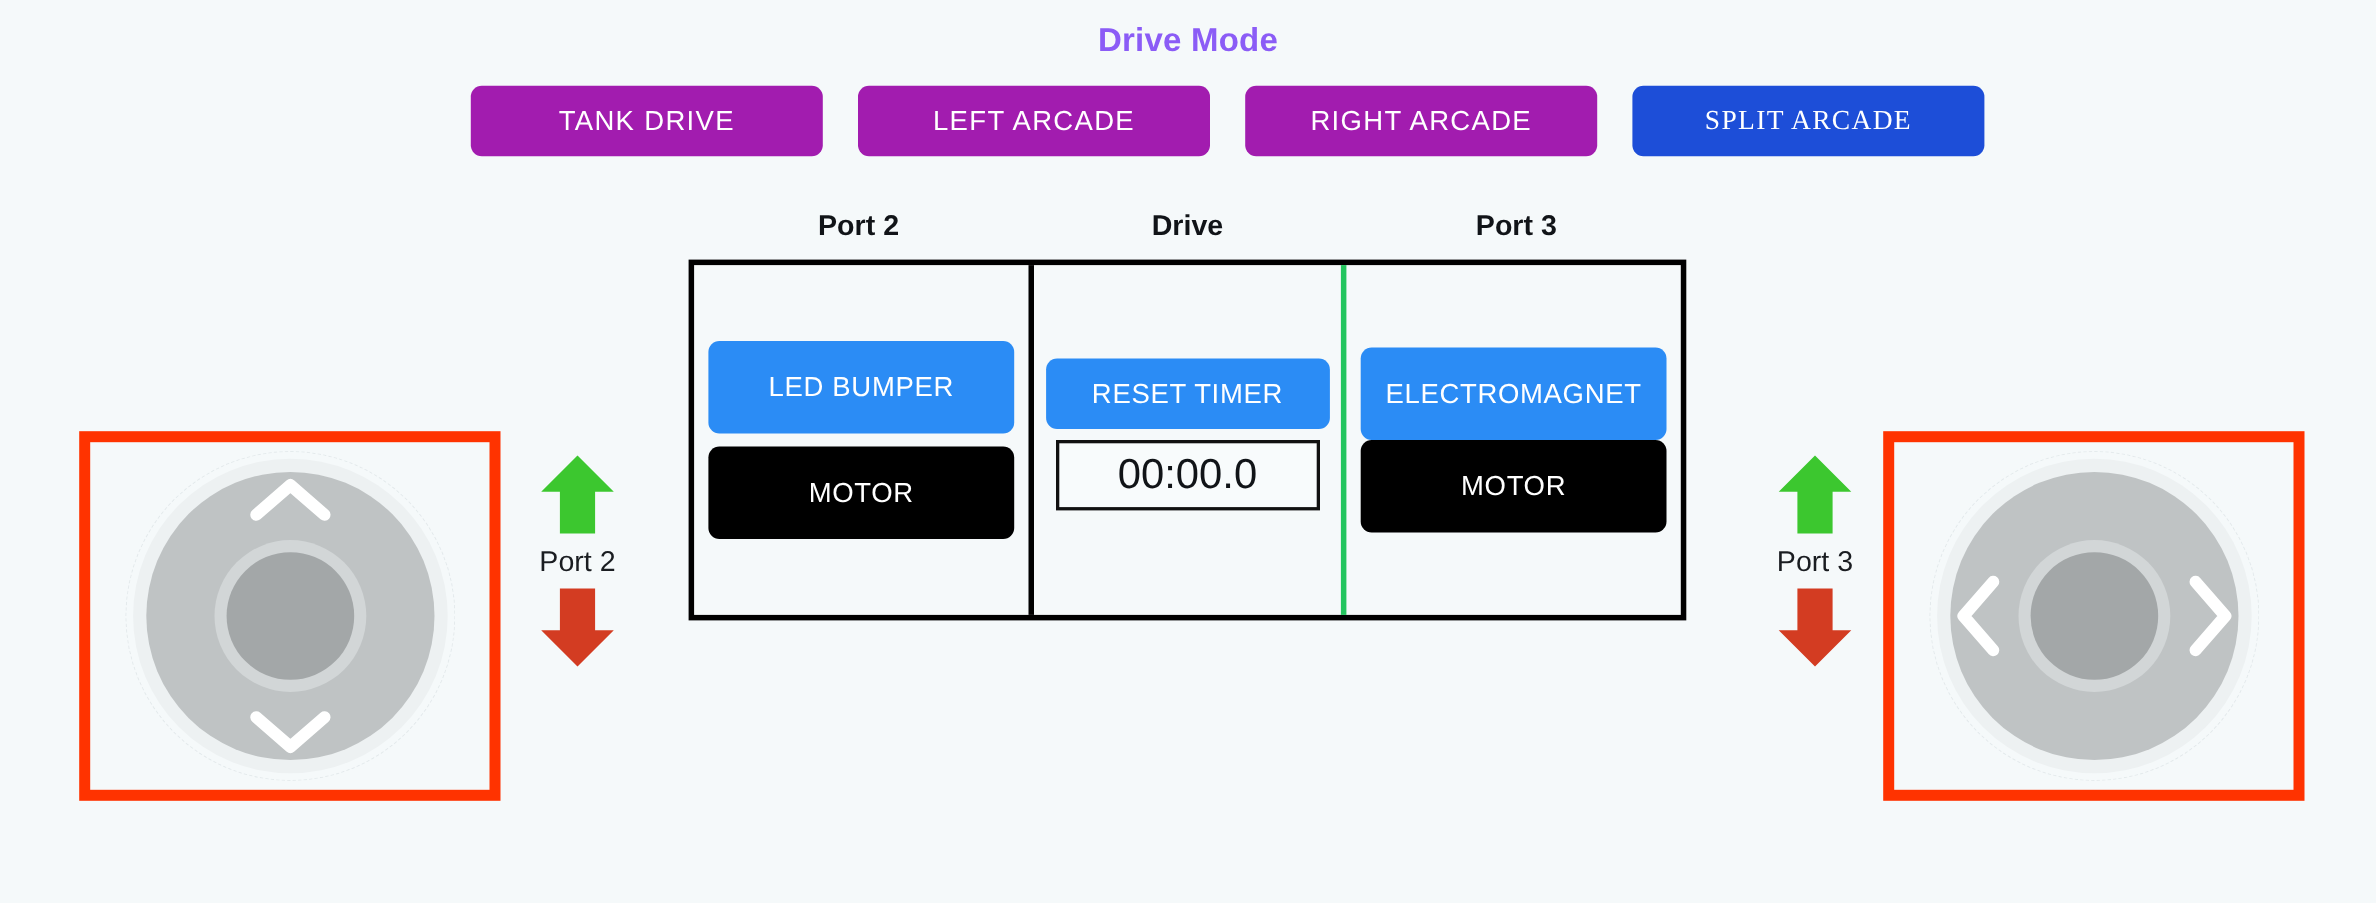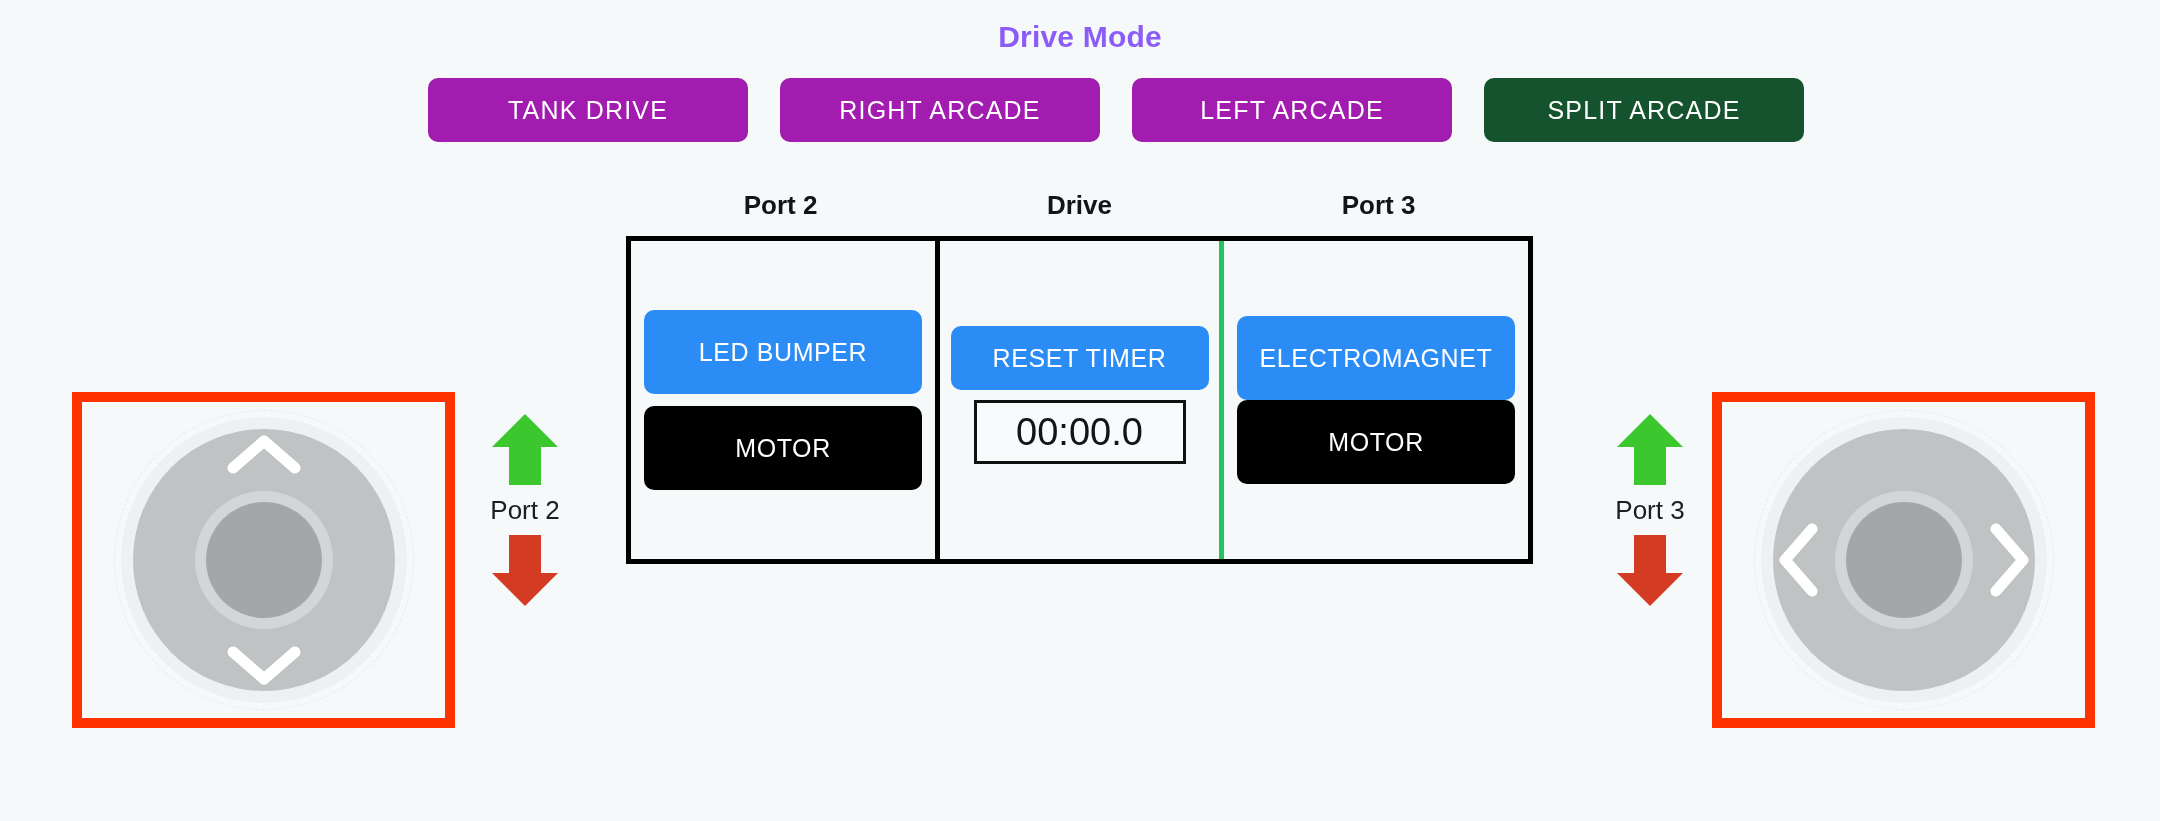--- a/index.html
+++ b/index.html
@@ -45,21 +45,21 @@
     align-items: center;
     justify-content: center;
     font-size: 25px;
     font-family: "Liberation Sans", sans-serif;
     color: #FFFFFF;
     letter-spacing: 1.2px;
     cursor: pointer;
     padding: 0;
   }
   .mode-btn.inactive { background: #a21caf; }
-  .mode-btn.active   { background: #14532d; }
+  .mode-btn.active   { background: #1d4ed8; font-family: Liberation Serif, serif; }
 
   
   #panel-headers {
     position: absolute;
     top: 190px;
     left: 626px;
     width: 907px;
     display: flex;
   }
   .panel-header {
@@ -117,21 +117,21 @@
   .panel-btn.on  { background: #2B8CF5; }
   .panel-btn.off { background: #000000; }
 
   #col-port2 .panel-btn, #col-port3 .panel-btn { width: 278px; }
   #led-bumper-button { margin-bottom: 12px; }
   #electromagnet-button { }
 
   #col-timer .panel-btn { width: 258px; height: 64px; }
 
   #timer-display {
-    width: 212px;
+    width: 240px;
     height: 64px;
     margin: 10px 12px;
     border: 3px solid #111111;
     background: #F8FBFC;
     box-sizing: border-box;
     display: flex;
     align-items: center;
     justify-content: center;
     font-size: 38px;
     color: #111418;
@@ -213,22 +213,22 @@
   #chev-left  { left: 22px;  top: 50%;  transform: translateY(-50%); }
   #chev-right { right: 22px; top: 50%;  transform: translateY(-50%); }
 </style>
 </head>
 <body>
 
 <div id="drive-mode-title">Drive Mode</div>
 
 <div id="drive-mode-buttons">
   <button class="mode-btn inactive">TANK DRIVE</button>
+  <button class="mode-btn inactive">LEFT ARCADE</button>
   <button class="mode-btn inactive">RIGHT ARCADE</button>
-  <button class="mode-btn inactive">LEFT ARCADE</button>
   <button class="mode-btn active">SPLIT ARCADE</button>
 </div>
 
 <div id="panel-headers">
   <div class="panel-header" id="panel-header-port2">Port 2</div>
   <div class="panel-header" id="panel-header-timer">Drive</div>
   <div class="panel-header" id="panel-header-port3">Port 3</div>
 </div>
 
 <div id="control-panel">

